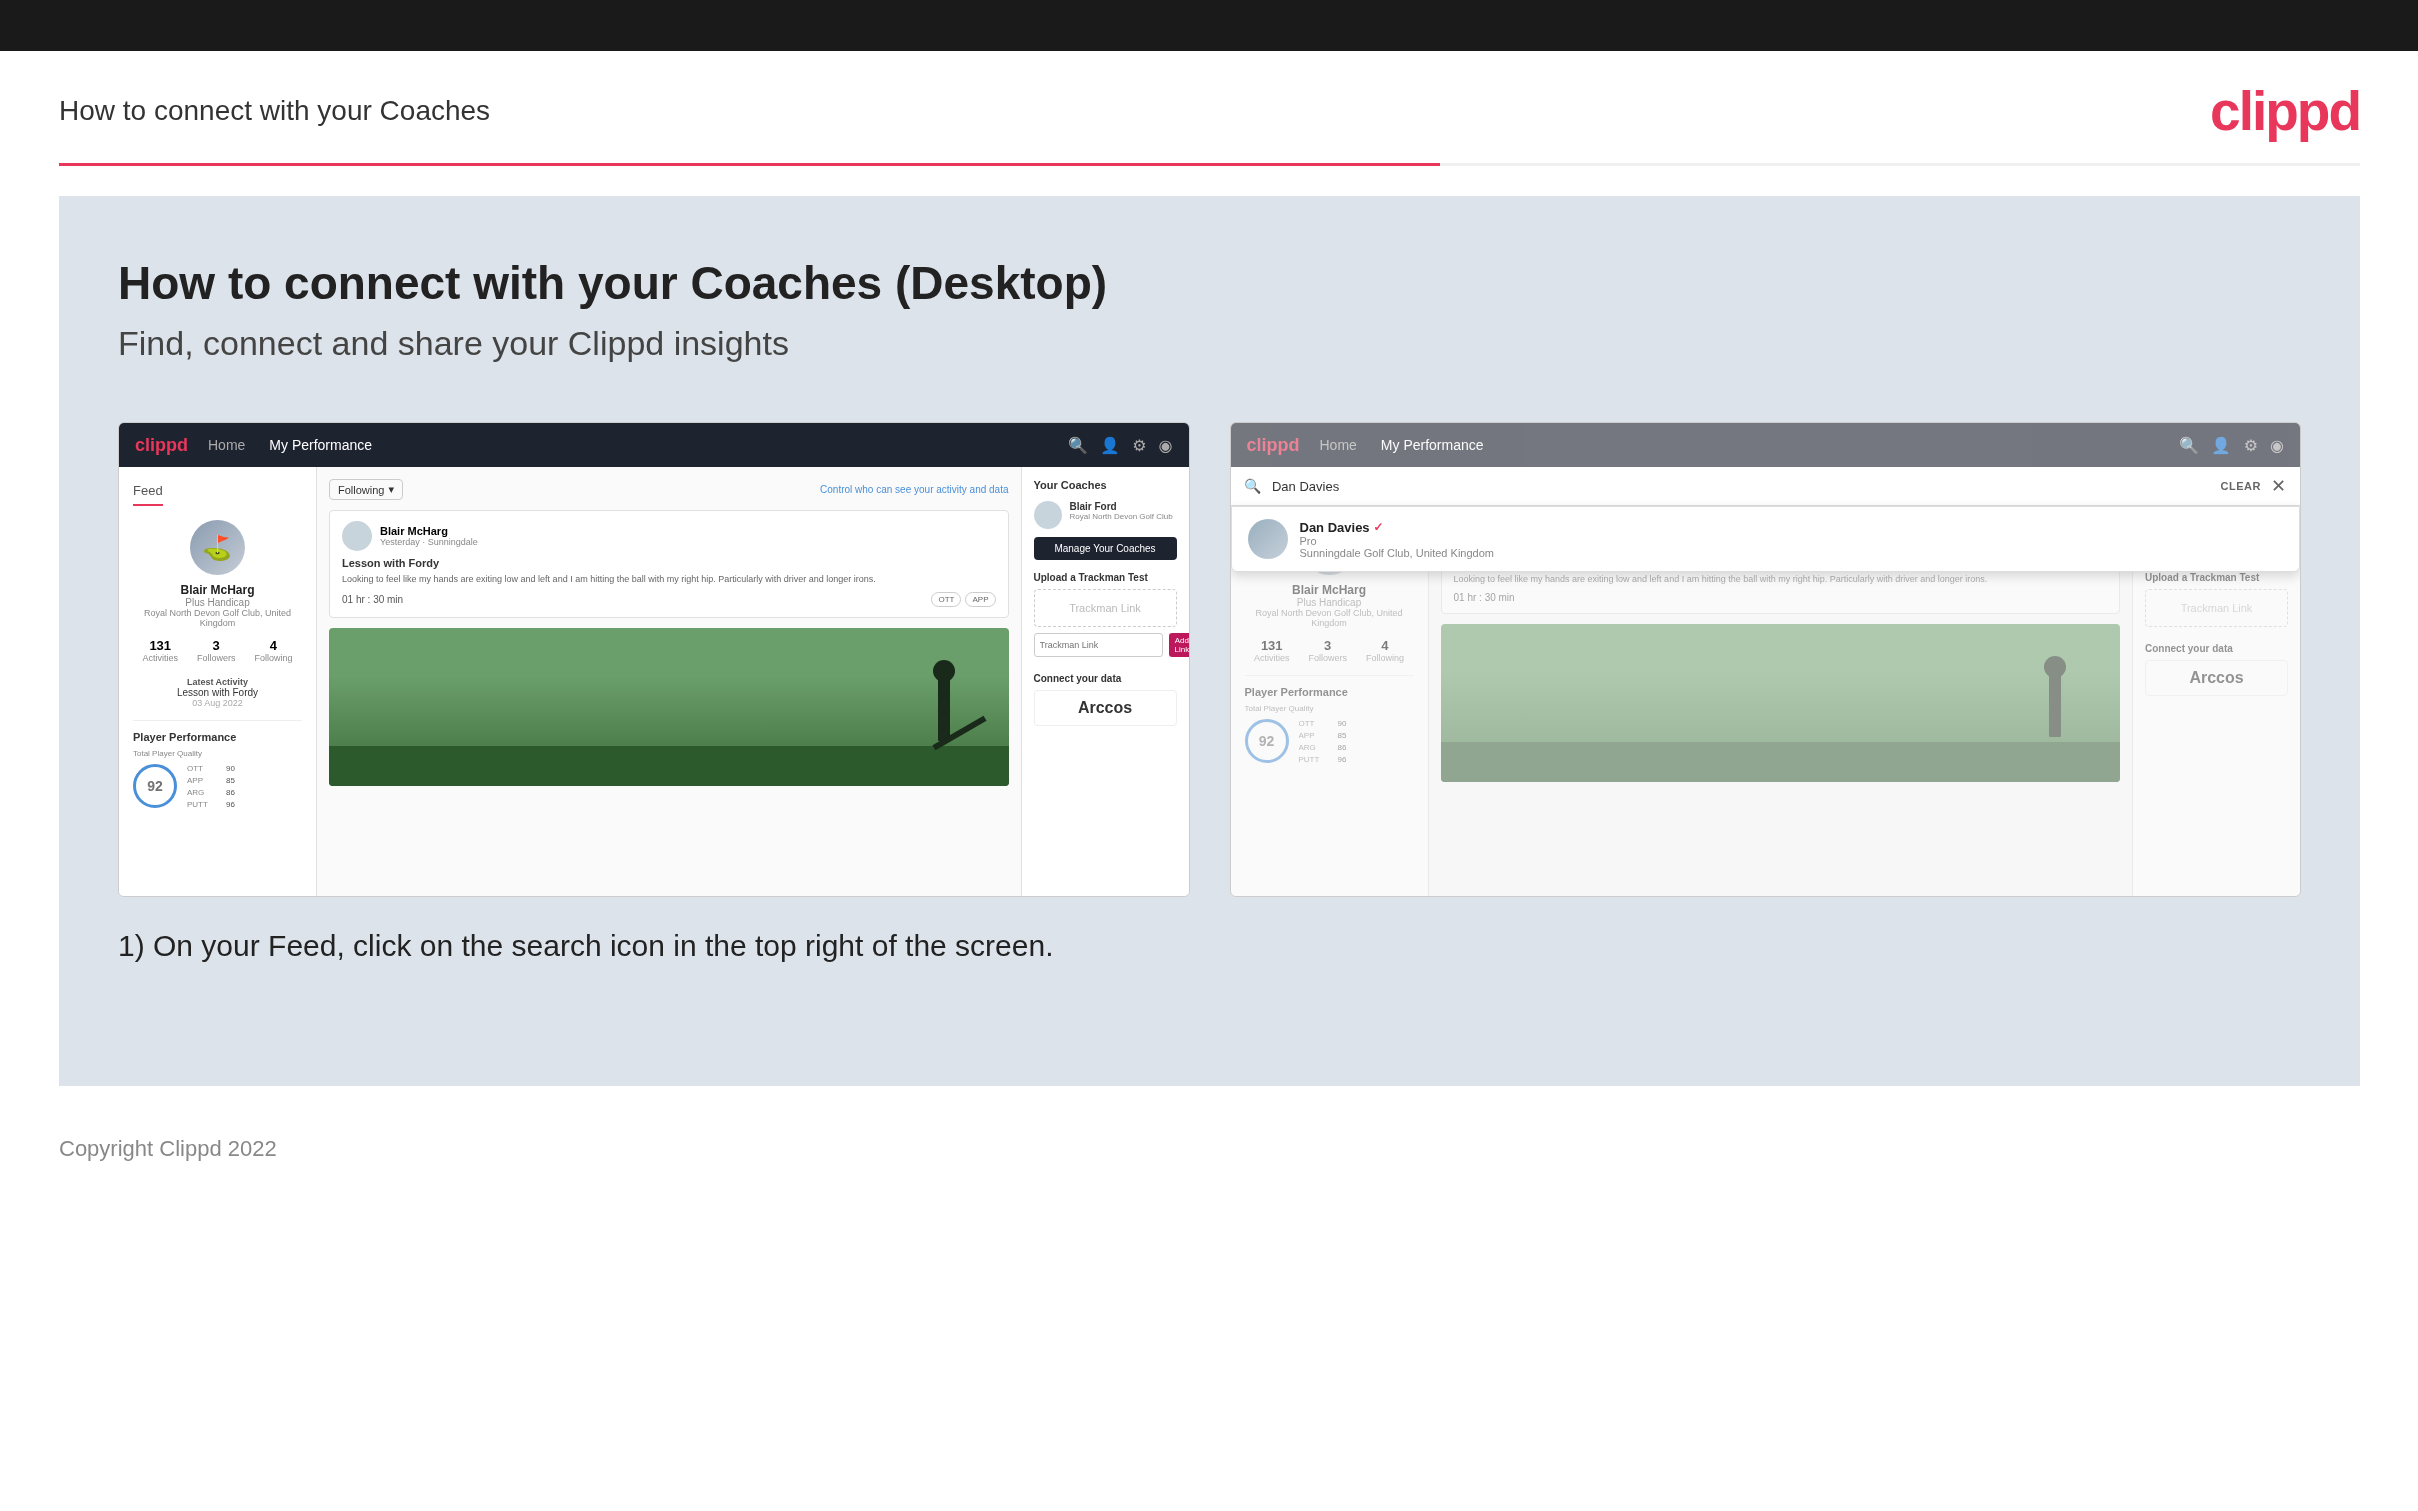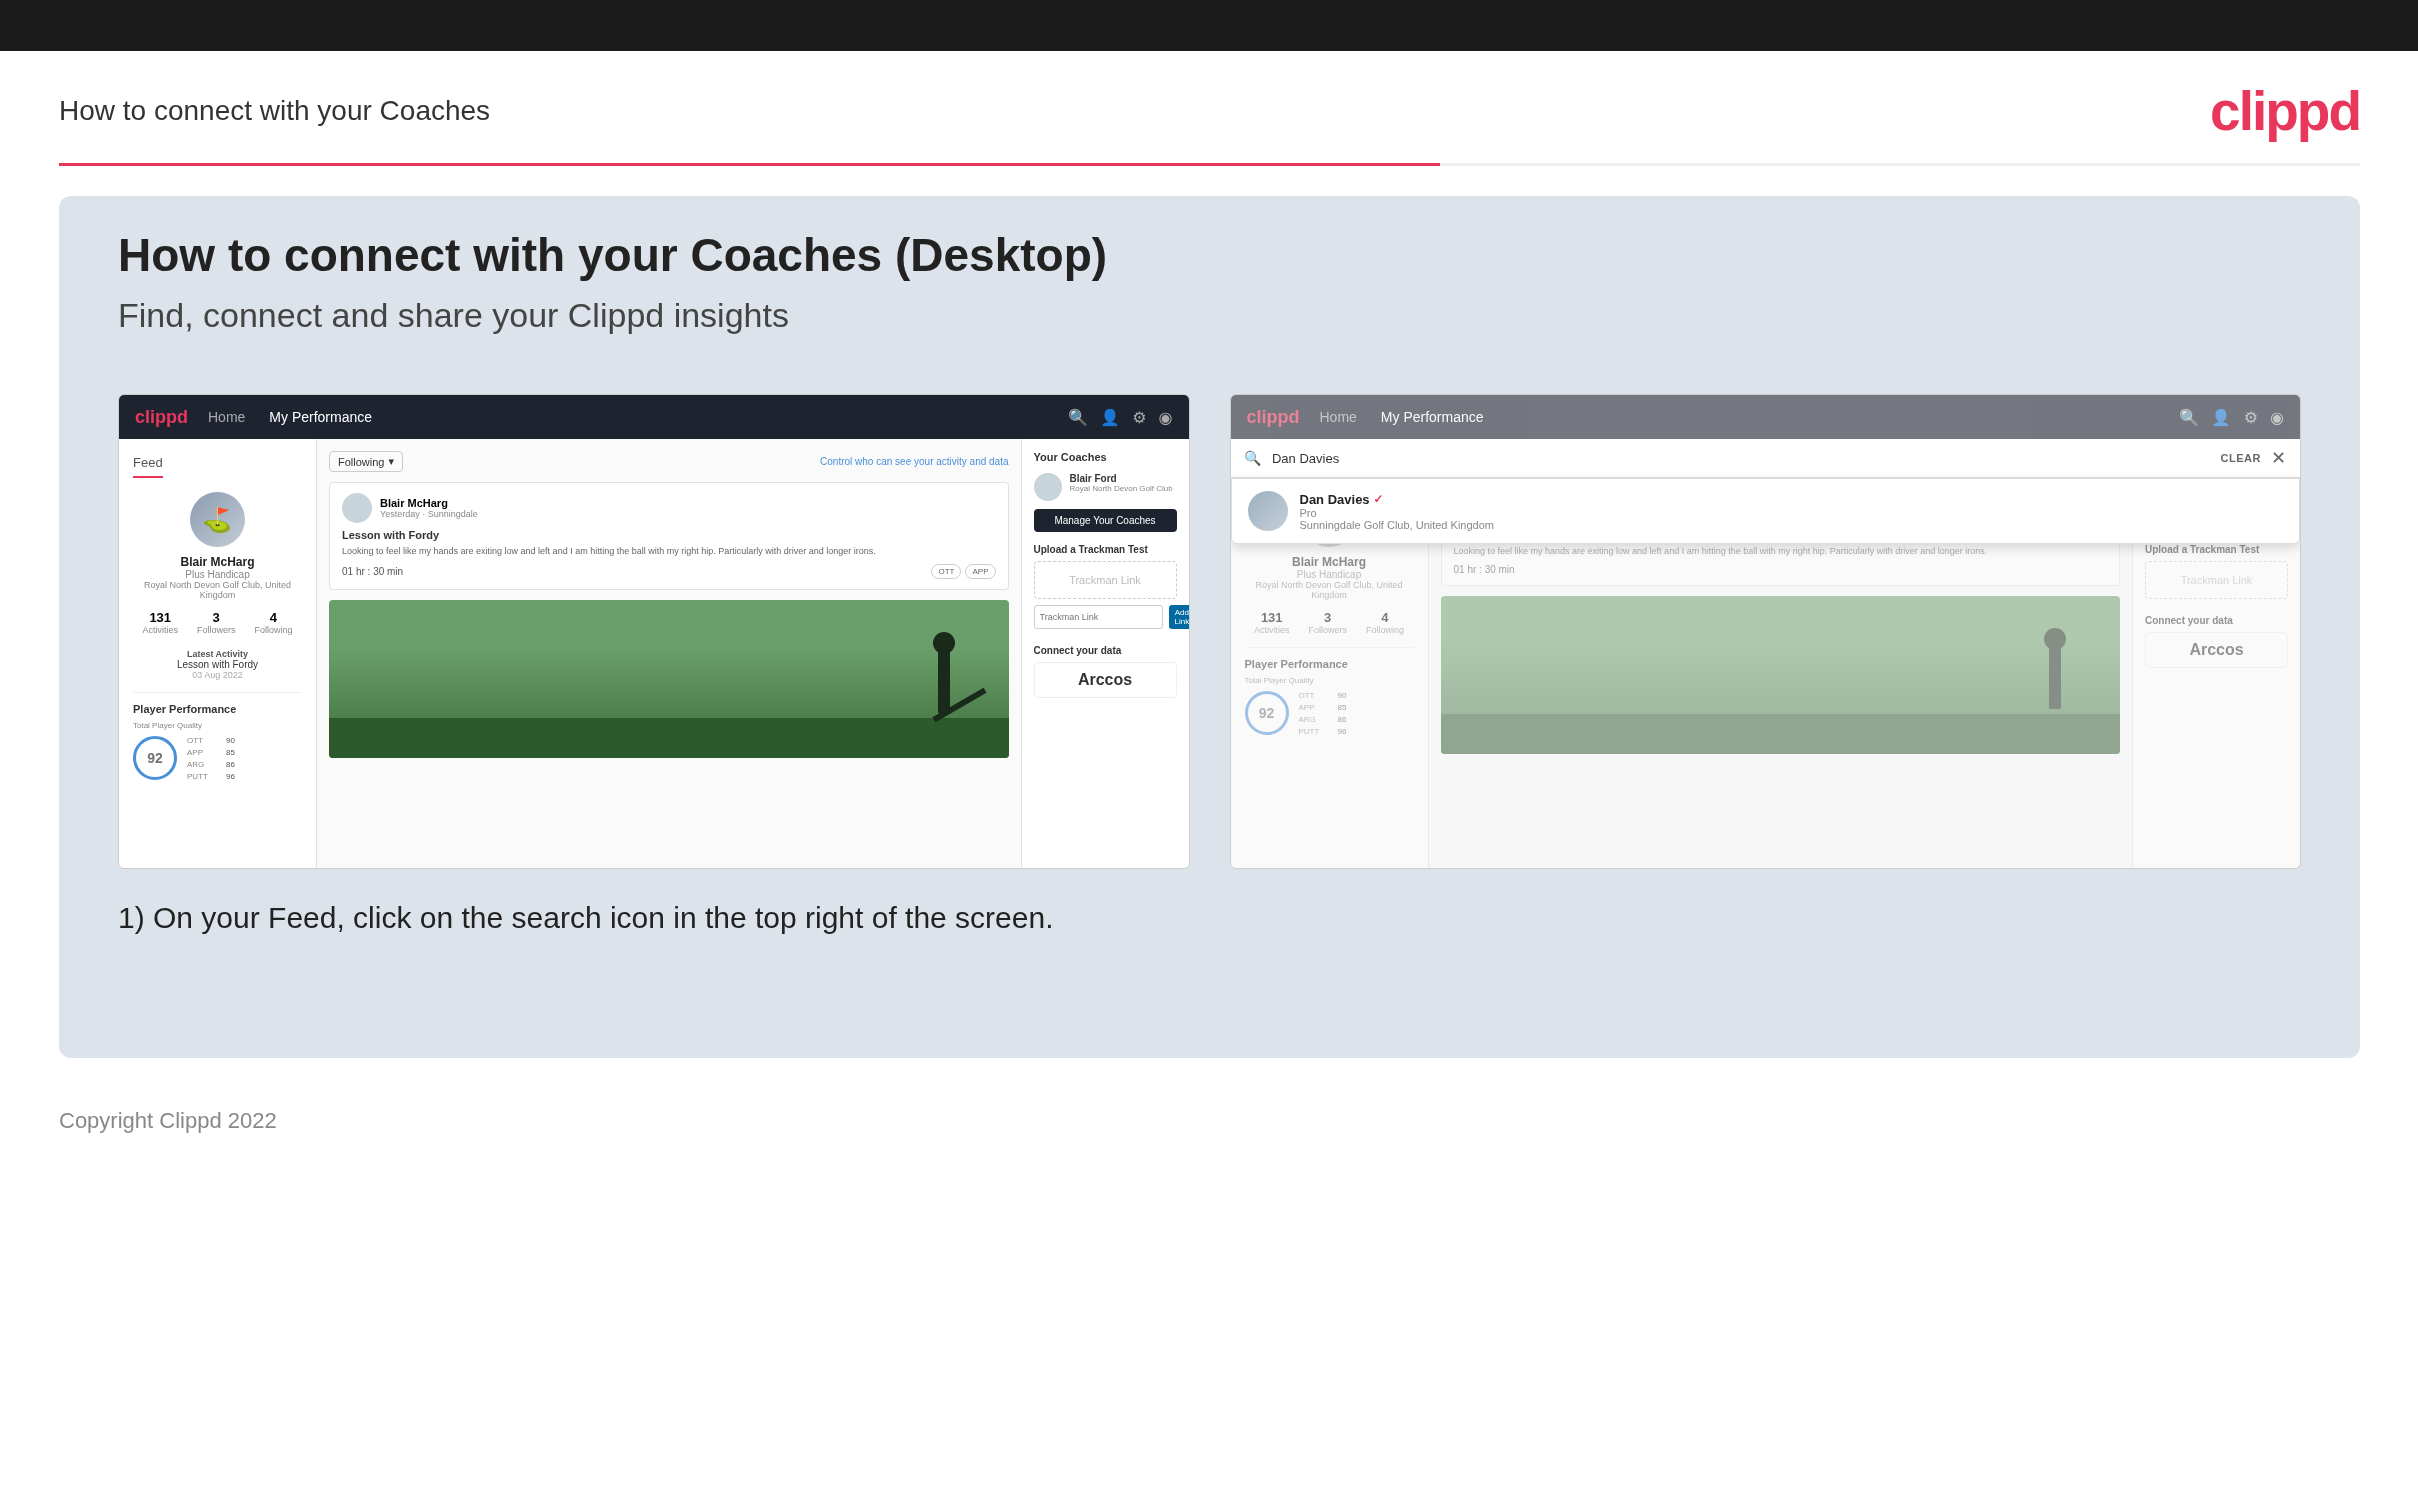--- a/index.html
+++ b/index.html
@@ -41,22 +41,22 @@
     .header-divider {
       height: 3px;
       background: linear-gradient(to right, #e8375a 60%, #f0f0f0 60%);
       margin: 0 59px;
     }
 
     
     .main-content {
       background: #dde3ea;
       margin: 30px 59px;
-      padding: 32px 59px 69px;
-      border-radius: 12px;
+      padding: 60px 59px 69px;
+      border-radius: 0;
     }
 
     .main-title {
       font-size: 46px;
       font-weight: 700;
       color: #222;
       margin-bottom: 14px;
     }
     .main-subtitle {
       font-size: 34px;
@@ -684,21 +684,21 @@
                 <div class="cn">Blair Ford</div>
                 <div class="cc">Royal North Devon Golf Club</div>
               </div>
             </div>
             <div class="manage-btn">Manage Your Coaches</div>
             <div class="trackman-section">
               <div class="trackman-title">Upload a Trackman Test</div>
               <div class="trackman-box">Trackman Link</div>
               <div style="display:flex;gap:6px;margin-top:4px;">
                 <input style="flex: 1 1 0%; font-size: 9px; border: 1px solid rgb(204, 204, 204); border-radius: 3px; padding: 3px 5px;" placeholder="Trackman Link">
-                <button style="background:#0369a1;color:#fff;font-size:8px;padding:3px 6px;border:none;border-radius:3px;cursor:pointer;">Add Link</button>
+                <button style="background:#be185d;color:#fff;font-size:8px;padding:3px 6px;border:none;border-radius:3px;cursor:pointer;">Add Link</button>
               </div>
             </div>
             <div style="margin-top:16px;">
               <div style="font-size:10px;font-weight:600;color:#333;margin-bottom:6px;">Connect your data</div>
               <div style="font-size:16px;font-weight:700;color:#333;border:1px solid #eee;border-radius:4px;padding:8px;text-align:center;">Arccos</div>
             </div>
           </div>
 
         </div>
       </div>

